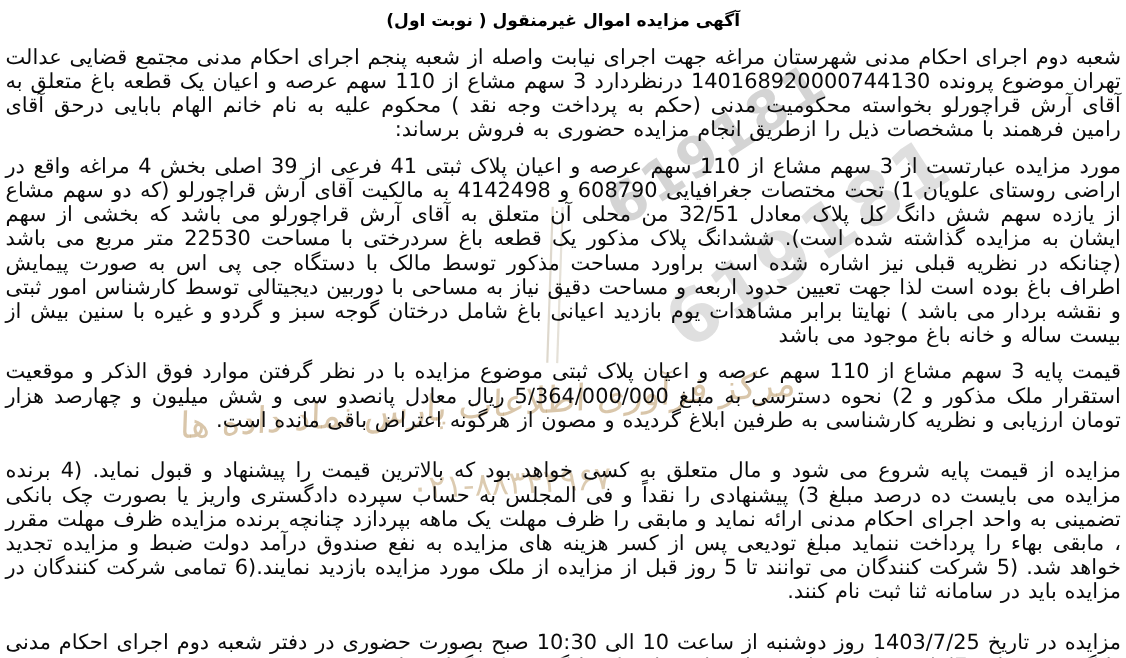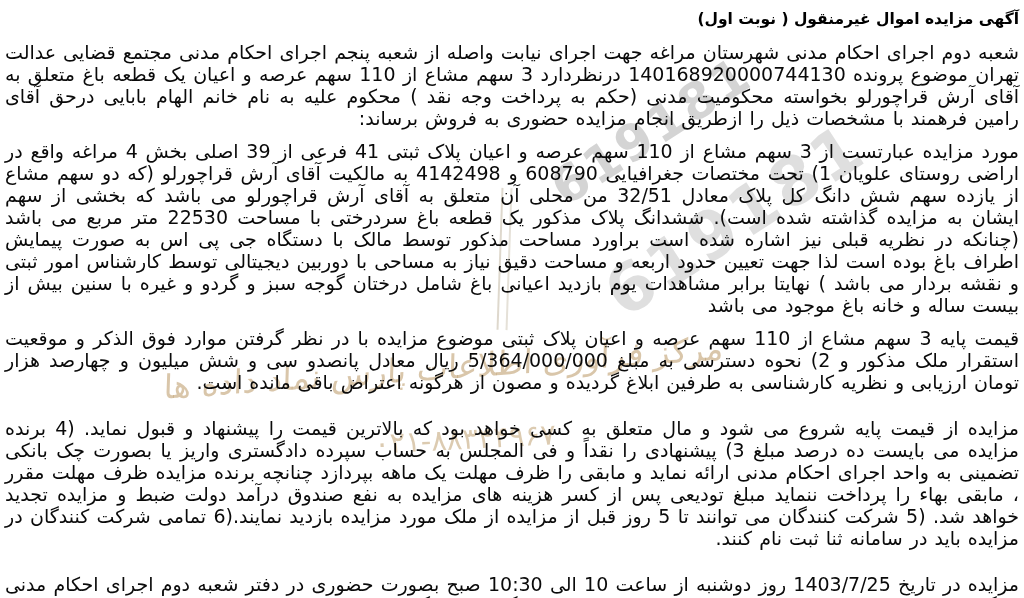--- a/index.html
+++ b/index.html
@@ -33,21 +33,21 @@
     position:absolute; left:499px; top:188px; width:7px; height:142px;
     border-left:2px solid rgba(170,155,125,0.38);
     border-right:2px solid rgba(170,155,125,0.30);
     transform:rotate(2deg);
   }
   
   .content {
     position:relative; z-index:1; direction:rtl; padding:6px 5px 0 5px;
   }
   .title {
-    font-size:15.5px; font-weight:bold; 
+    font-size:15.5px; font-weight:bold; text-align:center;
     margin:4px 0 13px 0; color:#000;
   }
   .para {
     font-size:19px; line-height:22px; text-align:justify;
     margin:0 0 11px 0; color:#0a0a0a; word-spacing:1px;
   }
   .mt-lg { margin-top:24px; }
   .signature {
     font-size:14.6px; font-weight:bold; direction:rtl; text-align:right;
     white-space:nowrap; margin:15px 450px 0 0; color:#000;

